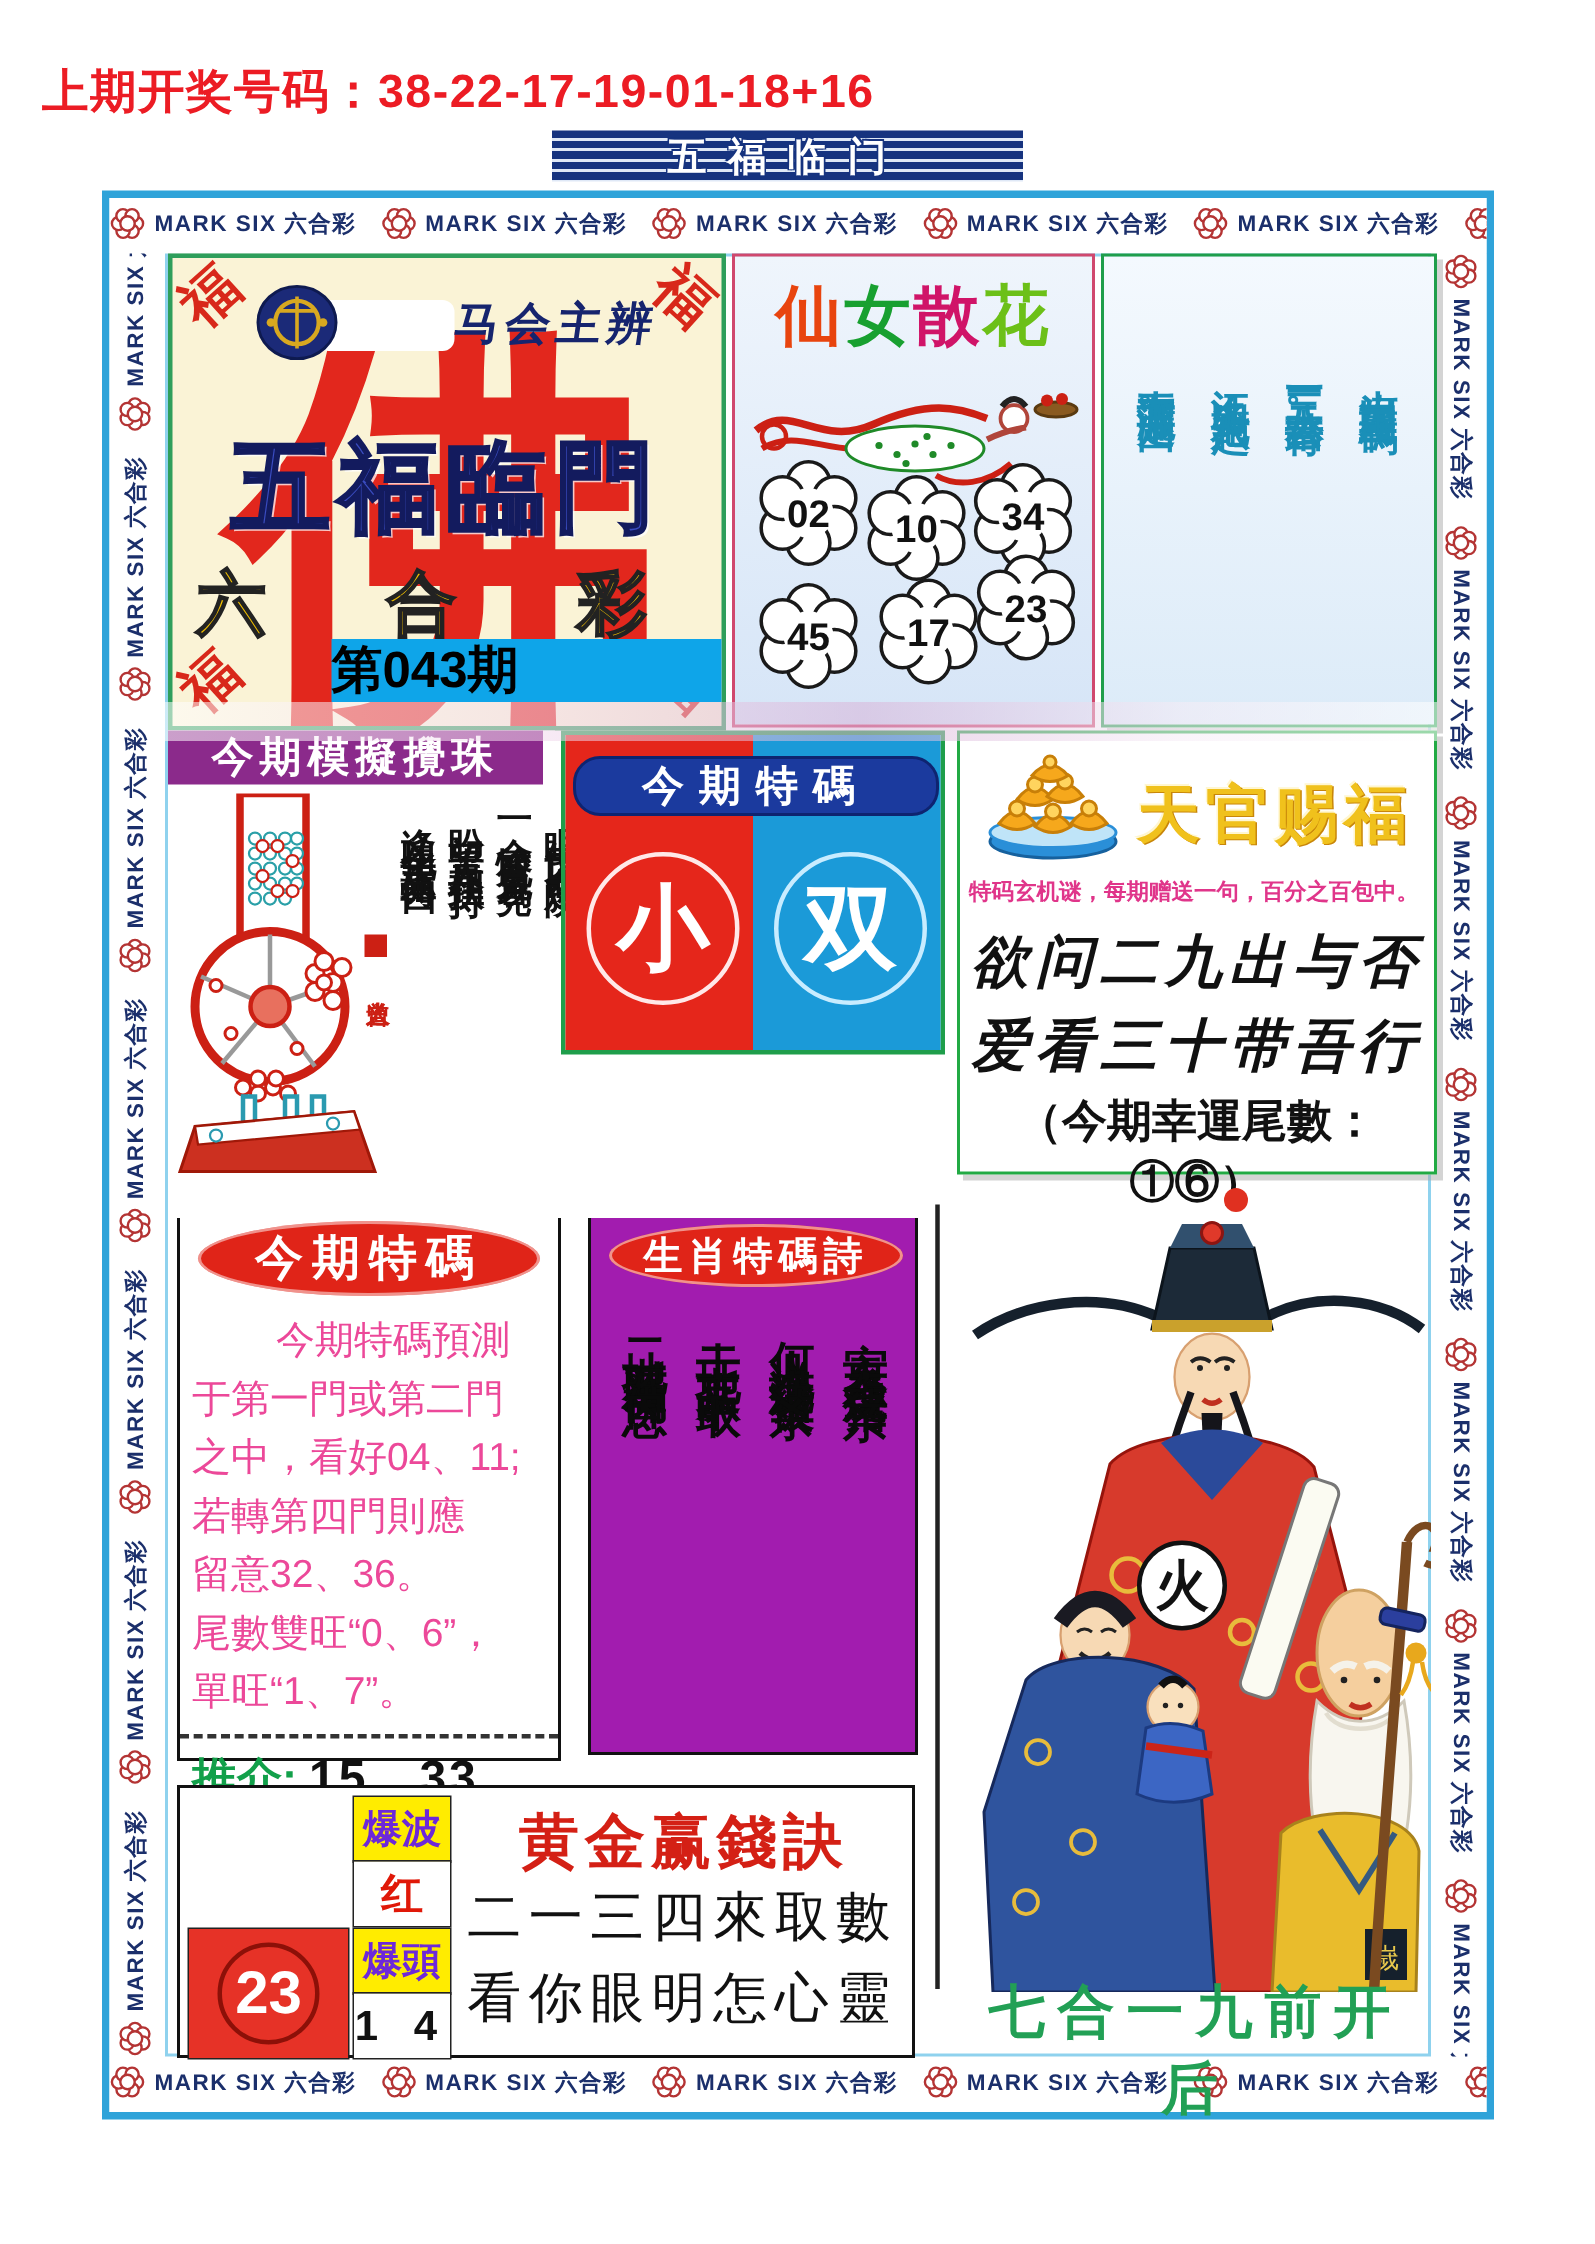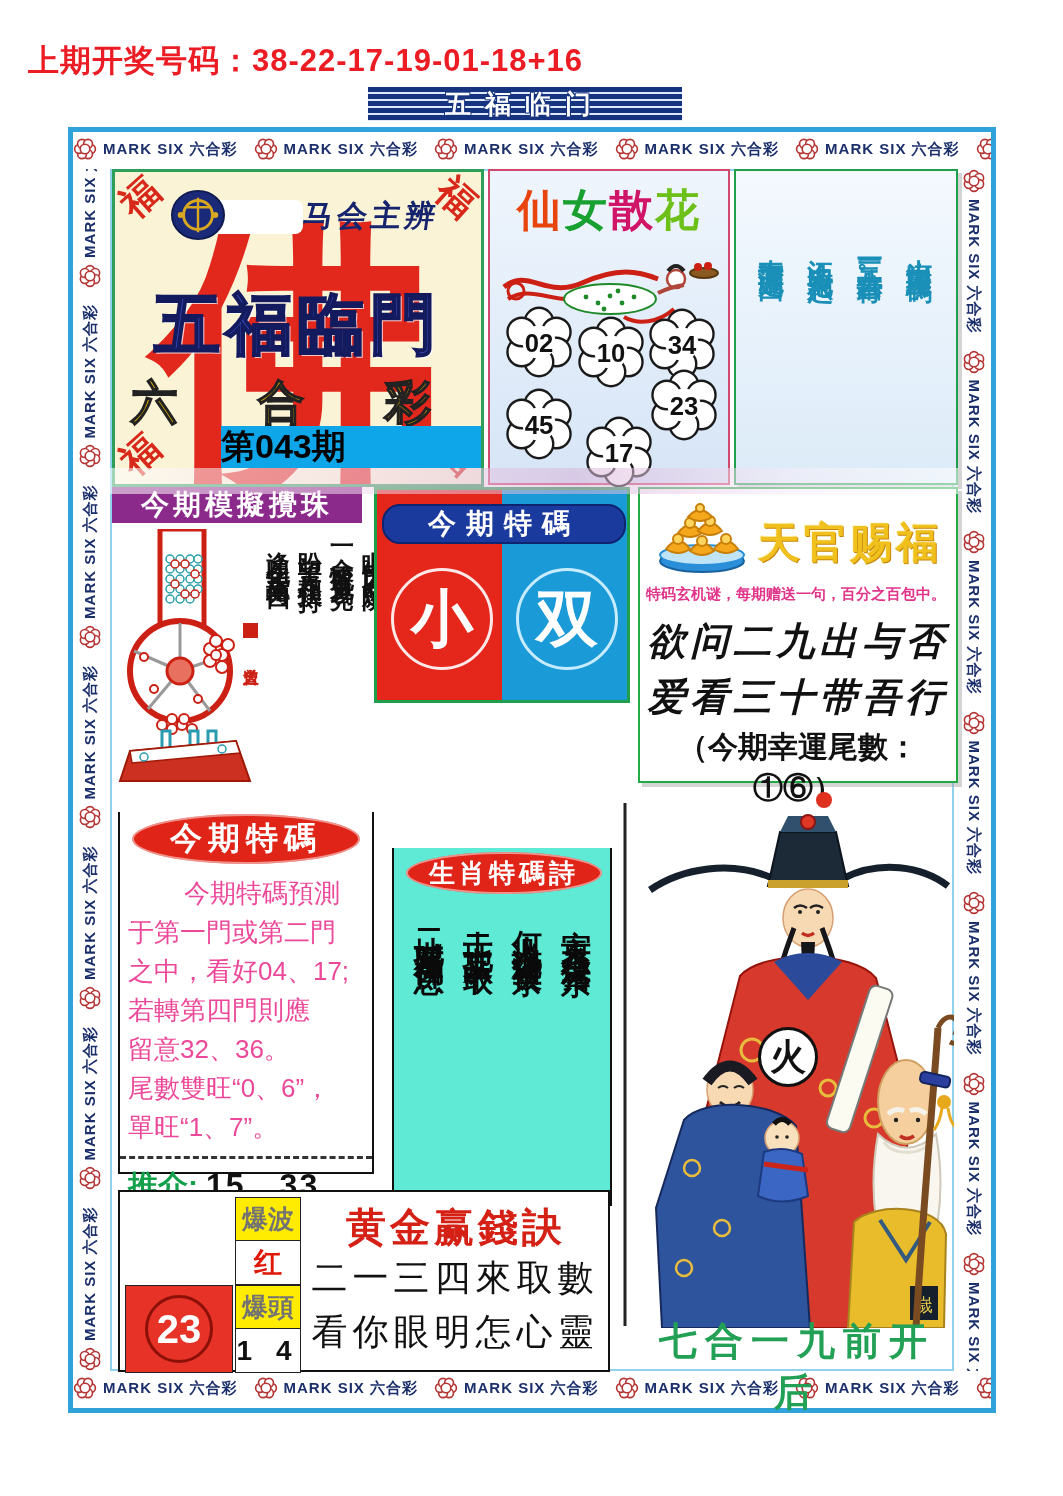--- a/index.html
+++ b/index.html
@@ -109,42 +109,42 @@
   .pred-oval{left:12px;top:2px;width:228px;height:50px;font-size:32px;letter-spacing:6px;}
   .pred-lines{position:absolute;left:8px;top:62px;right:2px;}
   .pred-lines div{font-size:26px;color:#ec4899;line-height:39px;font-weight:500;}
   .pred-lines div:first-child{padding-left:56px;}
   .pred-divider{position:absolute;left:0;right:0;top:344px;border-top:3px dashed #333;}
   .pred-rec{position:absolute;left:8px;top:352px;display:flex;align-items:baseline;gap:8px;}
   .rec-label{color:#12a04a;font-size:30px;font-weight:bold;}
   .rec-values{color:#111;font-size:32px;font-weight:bold;letter-spacing:2px;}
 
   
-  .zodiac-box{left:392px;top:848px;width:220px;height:358px;border-left:2px solid #111;border-right:2px solid #111;
-    border-bottom:2px solid #111;background:#5eead4;box-sizing:border-box;}
+  .zodiac-box{left:392px;top:812px;width:220px;height:358px;border-left:2px solid #111;border-right:2px solid #111;
+    border-bottom:2px solid #111;background:#a21caf;box-sizing:border-box;}
   .zodiac-oval{left:12px;top:4px;width:196px;height:42px;font-size:26px;letter-spacing:4px;}
   .zodiac-cols{position:absolute;left:6px;right:6px;top:58px;height:296px;}
   .zodiac-cols .vcol{font-size:30px;font-weight:bold;color:#0a0a0a;letter-spacing:6px;}
 
   
   .gods{left:622px;top:788px;width:332px;height:540px;}
   .fire-badge{position:absolute;left:136px;top:239px;width:54px;height:54px;border-radius:50%;background:#fff;
     border:3px solid #111;display:flex;align-items:center;justify-content:center;font-size:36px;font-weight:bold;color:#111;z-index:2;}
 
   
   .footer-right{left:640px;top:1316px;width:314px;text-align:center;font-size:38px;font-weight:bold;
     color:#22a055;letter-spacing:8px;}
 
   
   .bottom-box{left:118px;top:1190px;width:492px;height:182px;border:2px solid #111;background:#fff;box-sizing:border-box;}
   .cell{position:absolute;outline:1px solid #222;display:flex;align-items:center;justify-content:center;box-sizing:border-box;}
   .cell.red{background:#e63227;}
   .num-circle{width:62px;height:62px;border:3px solid #8c1008;border-radius:50%;display:flex;align-items:center;
     justify-content:center;color:#fff;font-size:40px;font-weight:bold;}
-  .cell.tag{background:#ffec00;color:#737373;font-size:26px;font-weight:bold;}
+  .cell.tag{background:#ffec00;color:#6d28d9;font-size:26px;font-weight:bold;}
   .cell.val{background:#fff;font-size:28px;font-weight:bold;}
   .gold-title{position:absolute;left:186px;top:8px;width:300px;text-align:center;font-size:40px;font-weight:bold;
     color:#d42015;letter-spacing:4px;}
   .gold-line{position:absolute;left:182px;width:306px;text-align:center;font-size:36px;color:#111;letter-spacing:5px;font-weight:500;}
 </style>
 </head>
 <body>
 
 <div class="page">
 
@@ -528,21 +528,21 @@
         <div class="flower" style="left: 11px; top: 215px;"><svg viewBox="0 0 80 80" width="76" height="76">
             <circle cx="40.0" cy="19.0" r="15" fill="#fff" stroke="#1a1a1a" stroke-width="2.5"></circle>
             <circle cx="58.2" cy="29.5" r="15" fill="#fff" stroke="#1a1a1a" stroke-width="2.5"></circle>
             <circle cx="58.2" cy="50.5" r="15" fill="#fff" stroke="#1a1a1a" stroke-width="2.5"></circle>
             <circle cx="40.0" cy="61.0" r="15" fill="#fff" stroke="#1a1a1a" stroke-width="2.5"></circle>
             <circle cx="21.8" cy="50.5" r="15" fill="#fff" stroke="#1a1a1a" stroke-width="2.5"></circle>
             <circle cx="21.8" cy="29.5" r="15" fill="#fff" stroke="#1a1a1a" stroke-width="2.5"></circle>
             <circle cx="40" cy="40" r="17.5" fill="#fff"></circle>
             <text x="40" y="50" text-anchor="middle" font-size="27" font-weight="bold" fill="#111" font-family="Liberation Sans">45</text>
           </svg></div>
-        <div class="flower" style="left: 91px; top: 243px;"><svg viewBox="0 0 80 80" width="76" height="76">
+        <div class="flower" style="left: 91px; top: 212px;"><svg viewBox="0 0 80 80" width="76" height="76">
             <circle cx="40.0" cy="19.0" r="15" fill="#fff" stroke="#1a1a1a" stroke-width="2.5"></circle>
             <circle cx="58.2" cy="29.5" r="15" fill="#fff" stroke="#1a1a1a" stroke-width="2.5"></circle>
             <circle cx="58.2" cy="50.5" r="15" fill="#fff" stroke="#1a1a1a" stroke-width="2.5"></circle>
             <circle cx="40.0" cy="61.0" r="15" fill="#fff" stroke="#1a1a1a" stroke-width="2.5"></circle>
             <circle cx="21.8" cy="50.5" r="15" fill="#fff" stroke="#1a1a1a" stroke-width="2.5"></circle>
             <circle cx="21.8" cy="29.5" r="15" fill="#fff" stroke="#1a1a1a" stroke-width="2.5"></circle>
             <circle cx="40" cy="40" r="17.5" fill="#fff"></circle>
             <text x="40" y="50" text-anchor="middle" font-size="27" font-weight="bold" fill="#111" font-family="Liberation Sans">17</text>
           </svg></div>
         <div class="flower" style="left: 156px; top: 196px;"><svg viewBox="0 0 80 80" width="76" height="76">
@@ -687,21 +687,21 @@
         <div>爱看三十带吾行</div>
       </div>
     <div class="tg-lucky">（今期幸運尾數：①⑥）</div>
   </div>
 
   <div class="abs pred-box">
     <div class="red-oval pred-oval">今期特碼</div>
     <div class="pred-lines">
         <div>今期特碼預測</div>
         <div>于第一門或第二門</div>
-        <div>之中，看好04、17;</div>
+        <div>之中，看好04、11;</div>
         <div>若轉第四門則應</div>
         <div>留意32、36。</div>
         <div>尾數雙旺“0、6”，</div>
         <div>單旺“1、7”。</div>
       </div>
     <div class="pred-divider"></div>
     <div class="pred-rec">
       <span class="rec-label">推介:</span>
       <span class="rec-values">15、33</span>
     </div>

